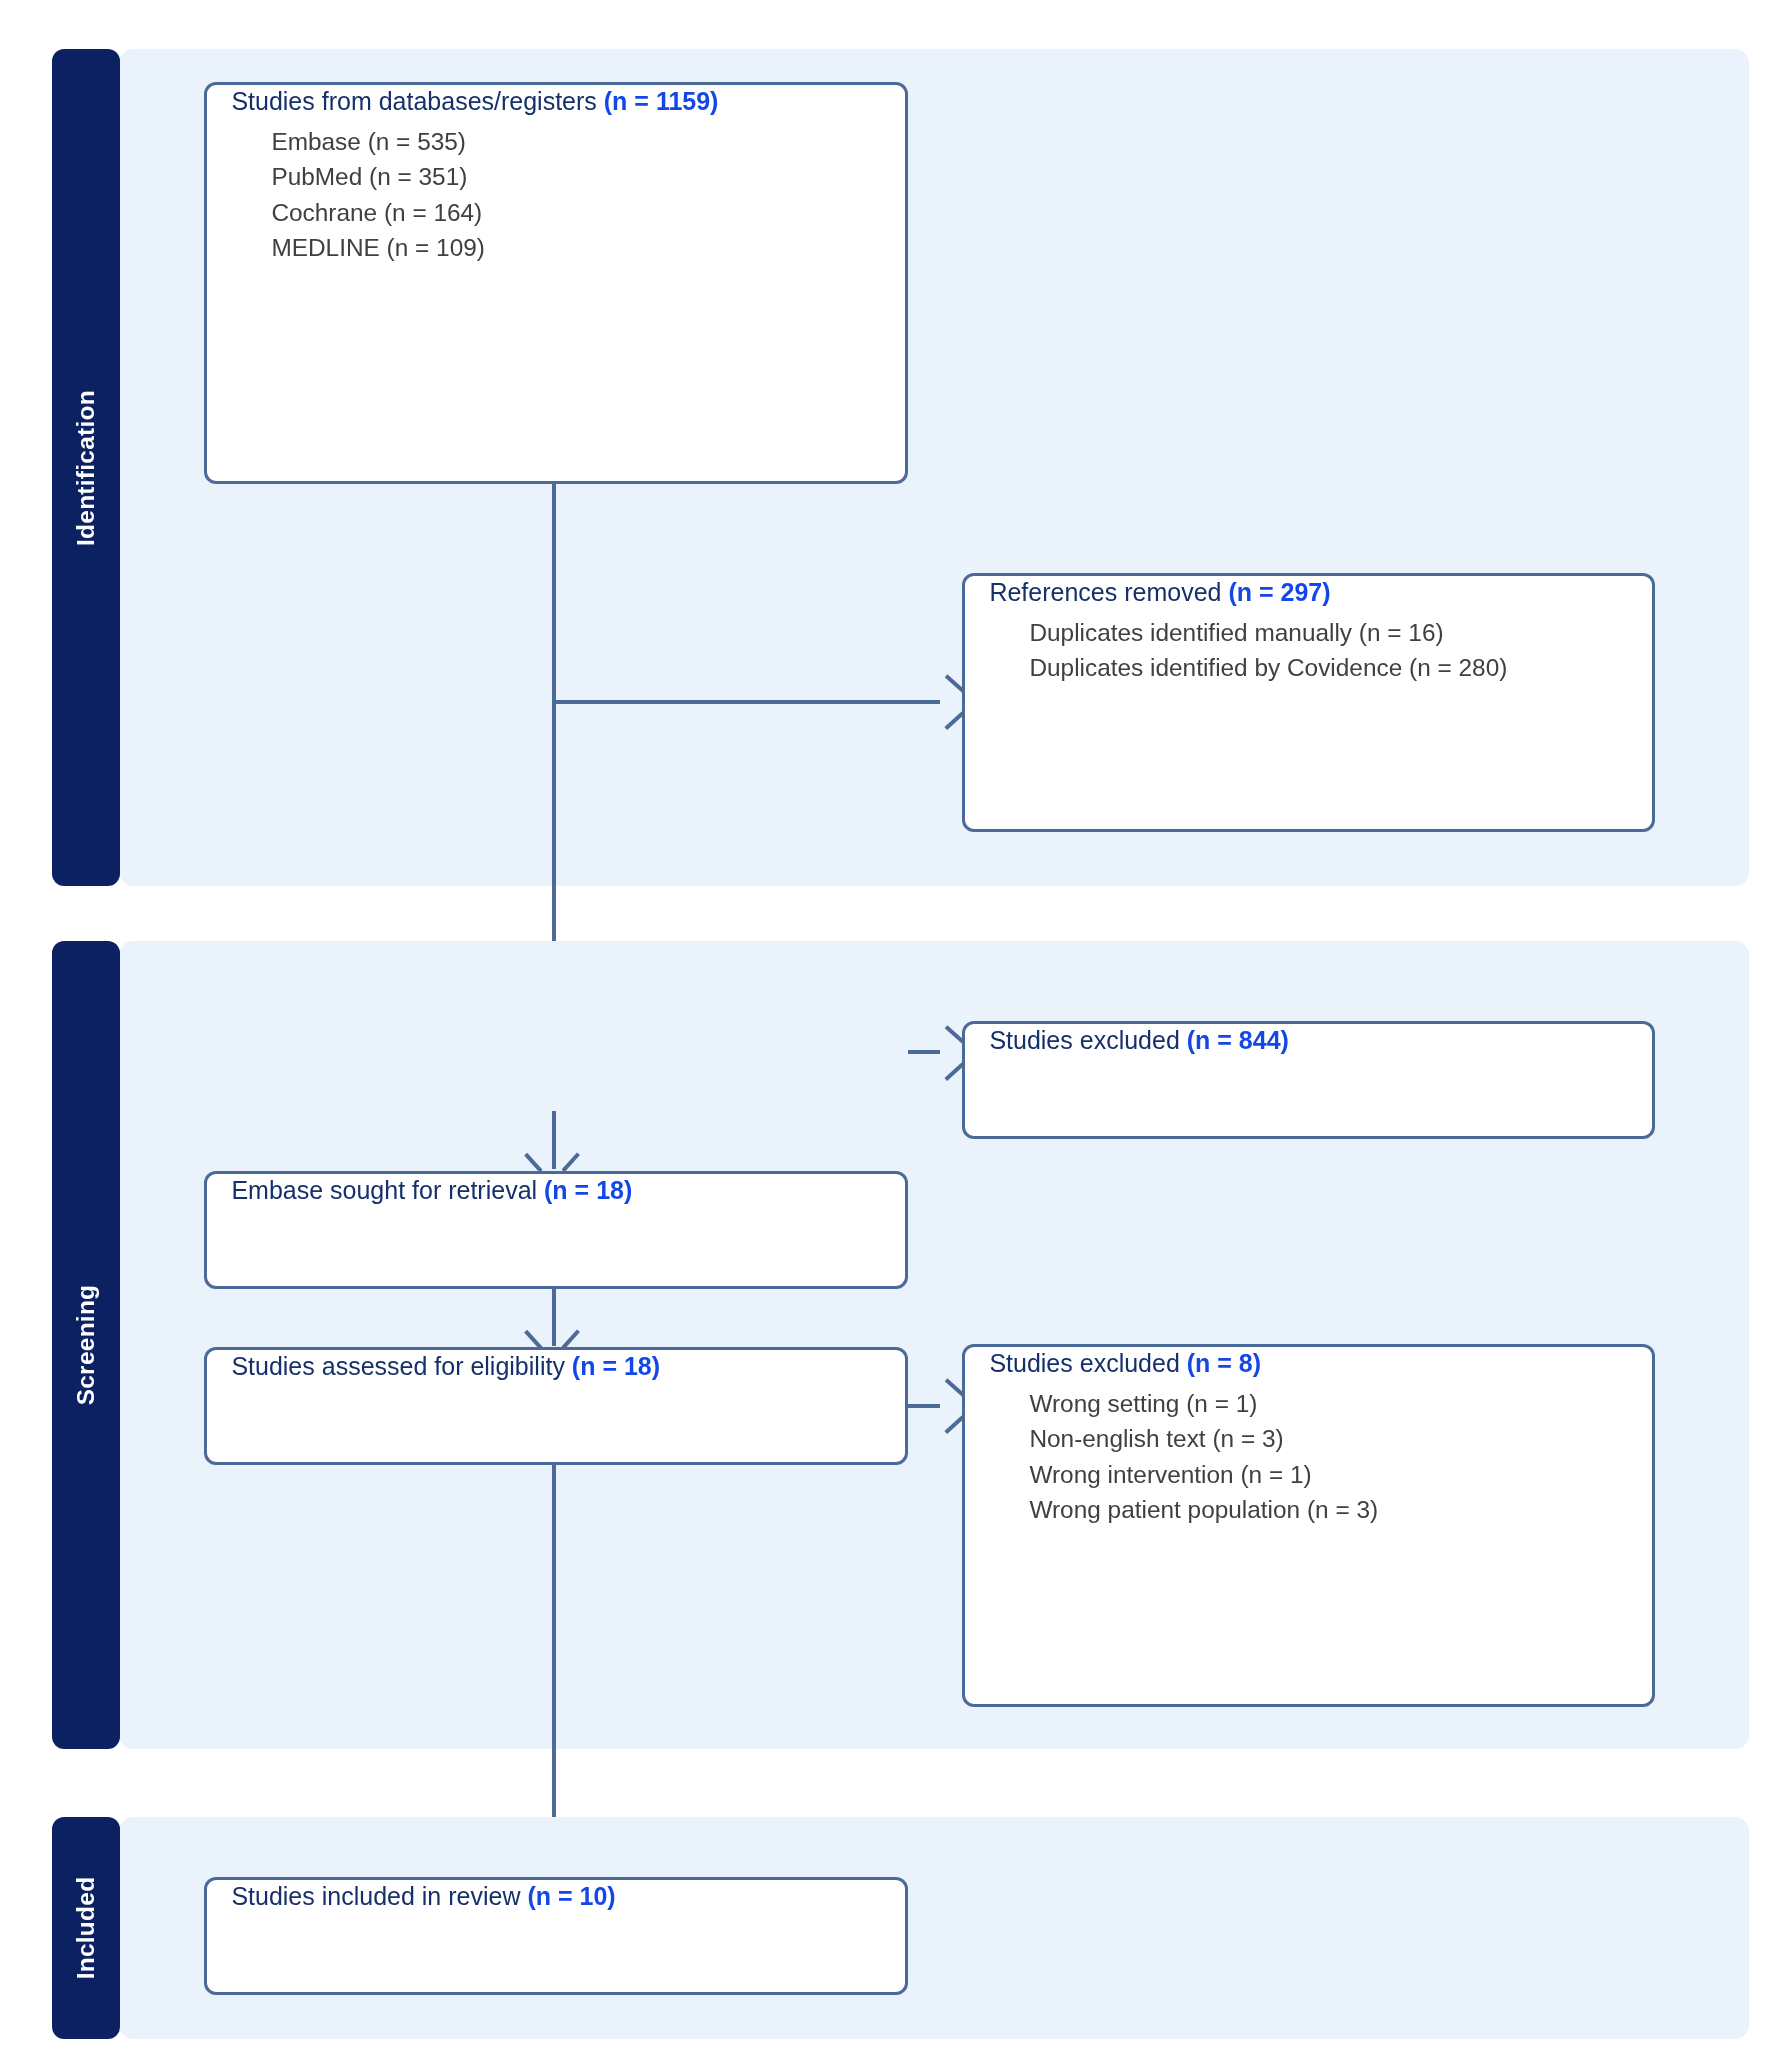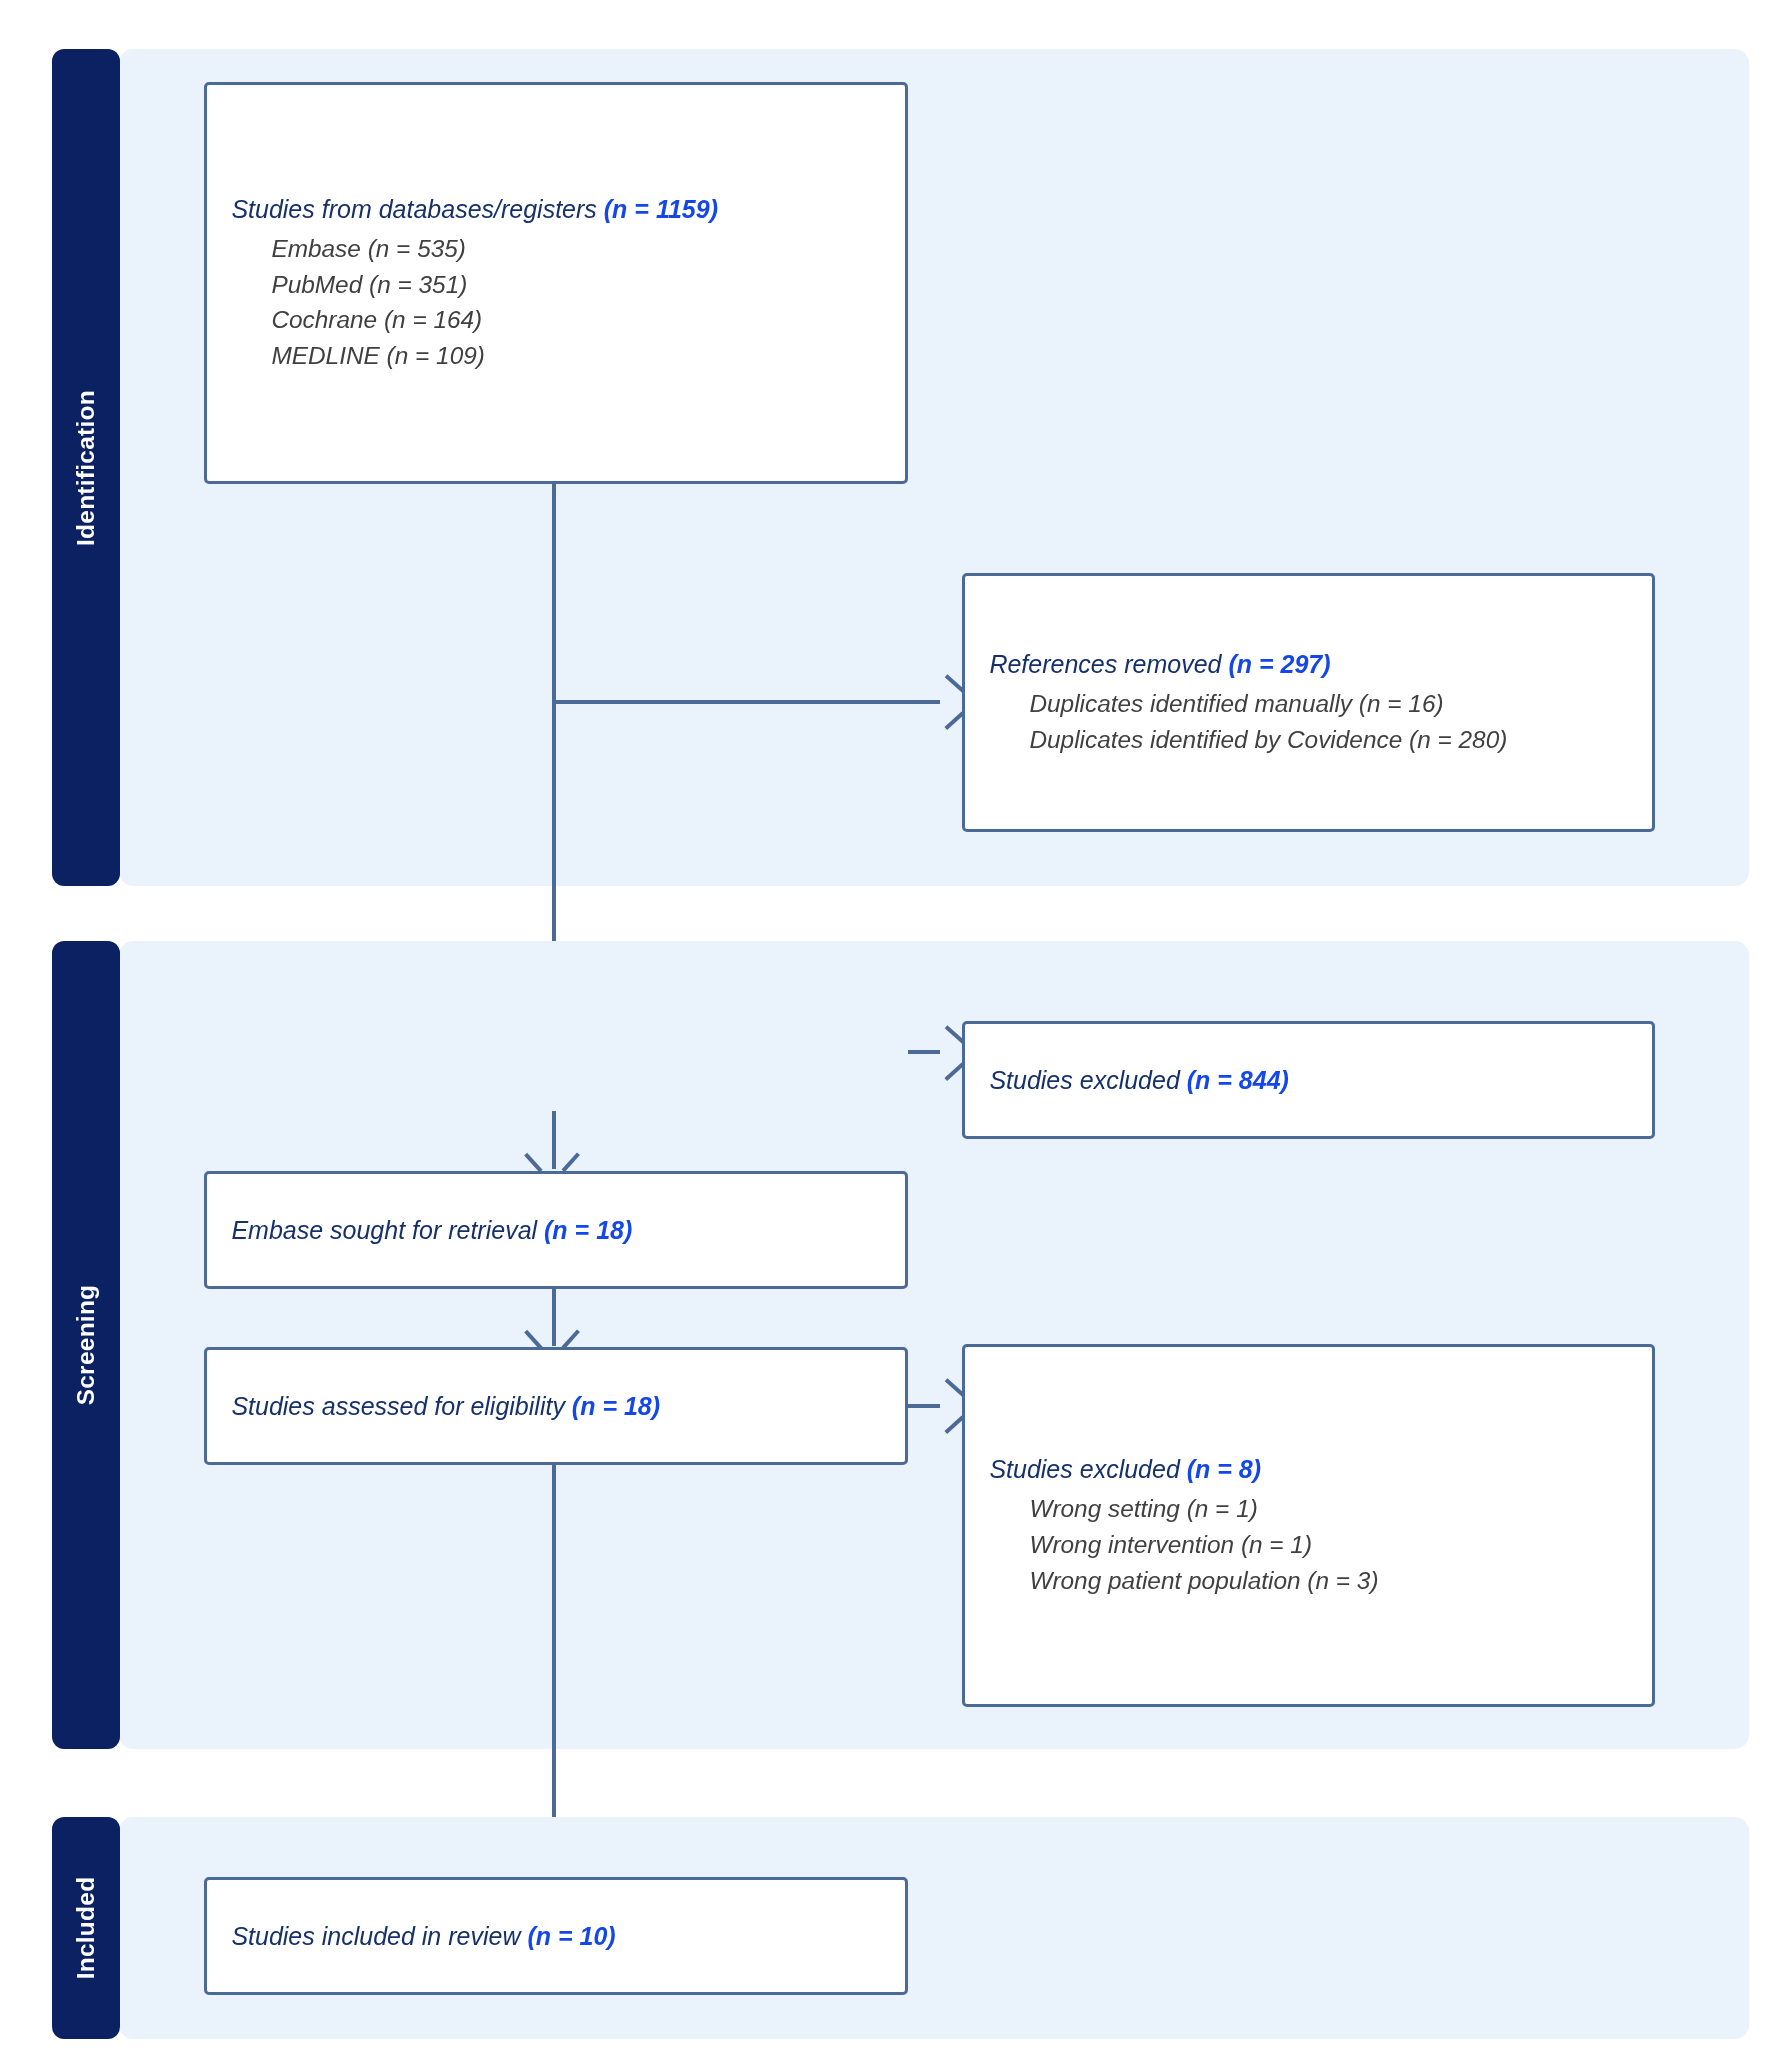--- a/index.html
+++ b/index.html
@@ -43,26 +43,24 @@
     font-weight: bold;
     letter-spacing: 0.3px;
     font-family: "Liberation Sans", sans-serif;
   }
 
   
   .node-box {
     position: absolute;
     background: #ffffff;
     border: 3.9px solid #4c6a97;
-    border-radius: 5px;
+    border-radius: 12px;
     box-sizing: border-box;
     display: flex;
     flex-direction: column;
-    justify-content: center;
-    font-style: italic;
   }
   .node-text {
     padding: 0 24.4px;
     color: #1b2f63;
     font-size: 25px;
     line-height: 1.32;
     font-family: "Liberation Sans", sans-serif;
   }
   .node-title {
     color: #16306b;
@@ -200,20 +198,21 @@
     <div class="node-text">
       <div class="node-title"><span>Studies assessed for eligibility </span><span class="count">(n = 18)</span></div>
     </div>
   </div>
 
   <div class="node-box" style="left:962px; top:1344px; width:693px; height:363px;">
     <div class="node-text">
       <div class="node-title"><span>Studies excluded </span><span class="count">(n = 8)</span></div>
       <ul class="sub-list">
         <li>Wrong setting (n = 1)</li>
+        <li>Non-english text (n = 3)</li>
         <li>Wrong intervention (n = 1)</li>
         <li>Wrong patient population (n = 3)</li>
       </ul>
     </div>
   </div>
 
   <div class="hline" style="left:908px; top:1404px; width:32px;"></div>
   <div class="arrow-right" style="left:940px; top:1406px;"></div>
 
   <div class="vline" style="left:552px; top:1465px; height:410px;"></div>

